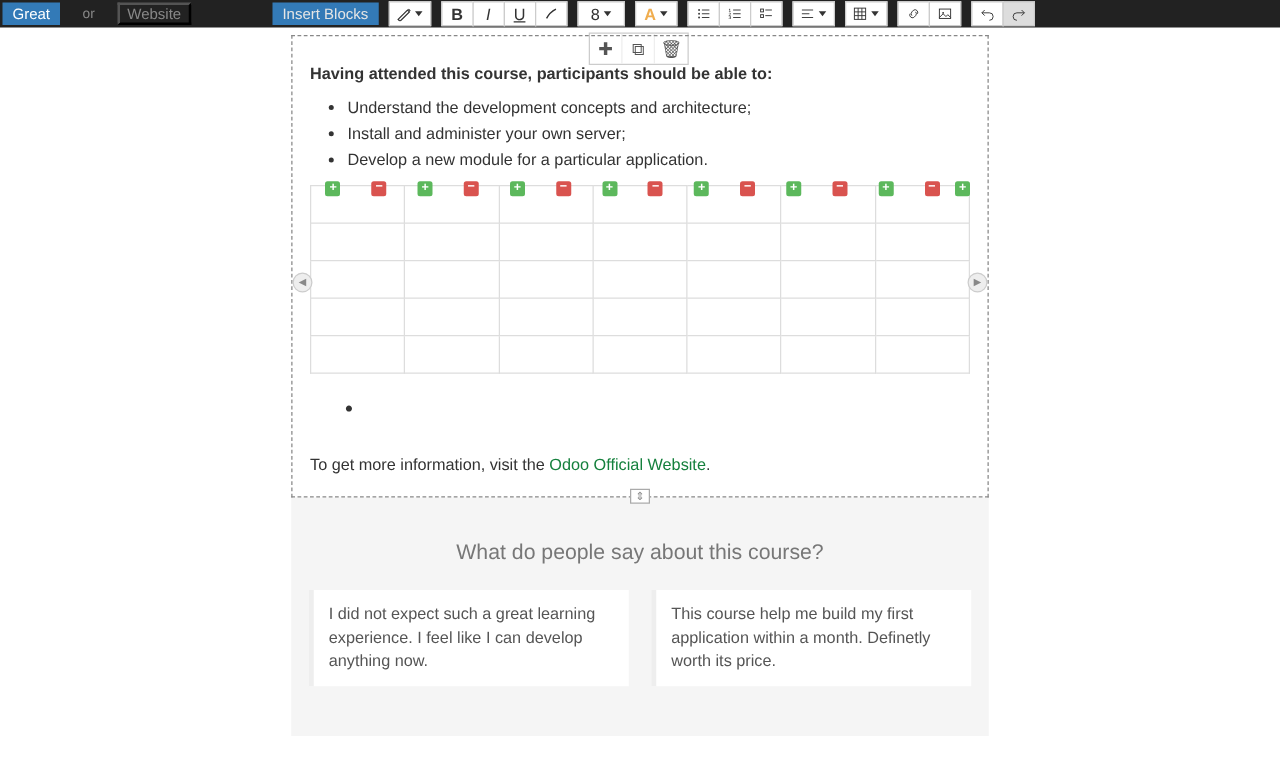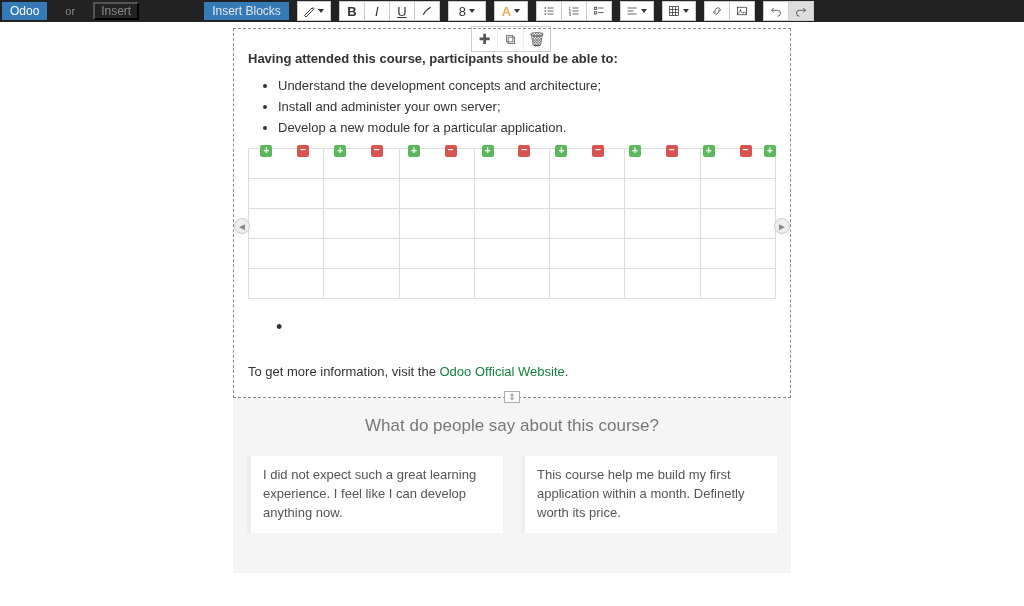--- a/index.html
+++ b/index.html
@@ -38,31 +38,31 @@
 .grid-table td { border: 1px solid #ddd; height: 30px; }
 .side-handle { position: absolute; width: 16px; height: 16px; background: #eee; border: 1px solid #ccc; border-radius: 50%; top: 70px; display:flex;align-items:center;justify-content:center;font-size:10px;color:#888;}
 .side-handle.left { left: -14px; }
 .side-handle.right { right: -14px; }
 .bullet-line { margin: 18px 0 6px 28px; font-size: 18px; }
 .footer-text { font-size: 13px; margin-top: 26px; }
 .footer-text a { color: #15803d; text-decoration: none; }
 .resize-handle { position: absolute; bottom: -6px; left: 50%; transform: translateX(-50%); width: 16px; height: 12px; border: 1px solid #aaa; background: #fff; font-size: 9px; display: flex; align-items: center; justify-content: center; color: #888; }
 .below-section { width: 558px; margin: 0 auto; background: #f5f5f5; padding: 12px 0 40px; }
 .read-title { text-align: center; font-size: 30px; font-weight: 400; color: #444; margin-top: 4px; }
-.read-sub { text-align: center; font-size: 17px; color: #777; margin-top: 6px; }
+.read-sub { text-align: center; font-size: 17px; color: #777; margin-top: 22px; }
 .quotes { display: flex; gap: 18px; padding: 20px 14px 0; }
 .quote { flex: 1; background: #fff; border-left: 4px solid #eee; padding: 10px 12px; font-size: 13px; color: #555; line-height: 1.45; }
 </style>
 </head>
 <body>
 
 <div class="topbar">
-  <button class="btn btn-primary">Odoo</button>
+  <button class="btn btn-primary">Great</button>
   <span class="or-text">or</span>
-  <button class="btn-discard">Insert</button>
+  <button class="btn-discard">Website</button>
   <button class="btn btn-insert">Insert Blocks</button>
 
   <div class="toolbar-group">
     <button class="tbtn wide">
         <svg viewBox="0 0 16 16">
           <path d="M2 14 L12 4 L14 6 L4 16 Z M13 3 L15 5" stroke="#333" stroke-width="1.3" fill="none"></path>
         </svg>
         <span class="caret"></span>
       </button>
   </div>

